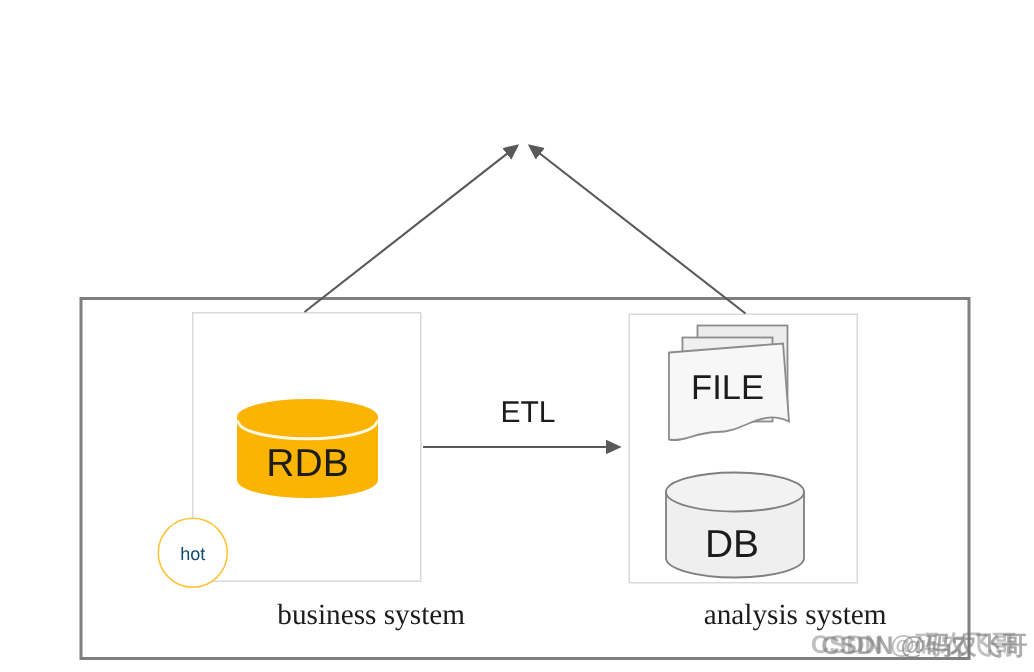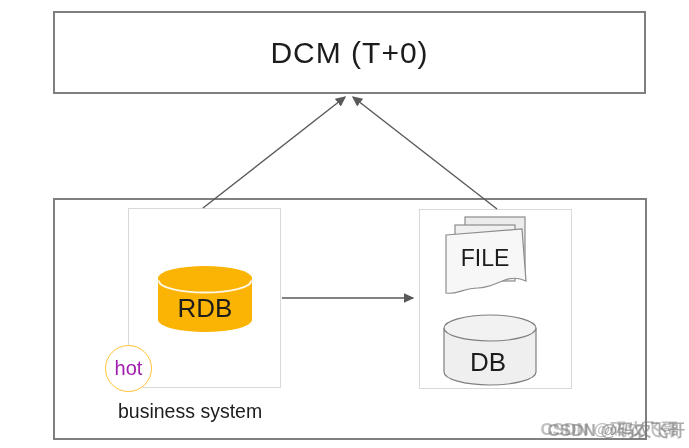--- a/index.html
+++ b/index.html
@@ -12,48 +12,45 @@
   #dcm-box .label{font-size:30px;color:#1c1c1c;letter-spacing:1px;}
 
   #systems-box{left:53px;top:198px;width:594px;height:242px;border:2px solid #7f7f7f;}
 
   .sub-box{position:absolute;background:#ffffff;border:1px solid #d9d9d9;box-sizing:border-box;}
   #business-box{left:128px;top:208px;width:153px;height:180px;}
   #analysis-box{left:419px;top:209px;width:153px;height:180px;}
 
   #connector-layer{position:absolute;left:0;top:0;width:689px;height:448px;pointer-events:none;}
 
-  .caption{position:absolute;font-size:19.5px;color:#1c1c1c;text-align:left;width:192px;}
+  .caption{position:absolute;font-size:19.5px;color:#1c1c1c;text-align:right;width:192px;font-family:Liberation Serif, serif;}
   #business-caption{left:118px;top:400px;}
   #analysis-caption{left:399px;top:400px;}
 
   #etl-label{position:absolute;left:312px;top:264px;width:80px;text-align:center;
              font-size:20px;color:#1c1c1c;}
 
   .badge{position:absolute;width:47px;height:47px;border-radius:50%;background:#ffffff;
-         display:flex;align-items:center;justify-content:center;font-size:20px;color:#a21caf;
+         display:flex;align-items:center;justify-content:center;font-size:12px;color:#0c4a6e;
          box-sizing:border-box;}
   #hot-badge{left:105px;top:345px;border:1.5px solid #FFC233;}
   #cold-badge{left:549px;top:348px;border:2px solid #33BBDF;}
 
   #watermark{position:absolute;right:2px;top:417px;width:170px;height:28px;
              font-size:17px;color:rgba(120,120,120,0.62);white-space:nowrap;font-weight:bold;}
   #watermark span{position:absolute;right:2px;top:2px;}
   #watermark .echo{transform:translate(-7px,-1px);opacity:0.75;}
 
   svg text{font-family:"Liberation Sans", sans-serif;fill:#1c1c1c;}
 </style>
 </head>
 <body>
 
 <div id="canvas">
 
-  <div class="box" id="dcm-box">
-    <span class="label">DCM (T+0)</span>
-  </div>
 
   <div class="box" id="systems-box"></div>
 
   <div class="sub-box" id="business-box"></div>
   <div class="sub-box" id="analysis-box"></div>
 
   <svg id="connector-layer" viewBox="0 0 689 448" xmlns="http://www.w3.org/2000/svg">
     <defs>
       <marker id="arrow-head" markerWidth="9" markerHeight="8" refX="6.5" refY="3.5" orient="auto">
         <path d="M0,0 L7.5,3.5 L0,7 Z" fill="#595959"></path>
@@ -80,22 +77,24 @@
       <text x="485" y="266" text-anchor="middle" font-size="23">FILE</text>
     </g>
 
     <g>
       <path d="M444,328 L444,372 A46,13 0 0 0 536,372 L536,328" fill="#efefef" stroke="#7f7f7f" stroke-width="1.2"></path>
       <ellipse cx="490" cy="328" rx="46" ry="13" fill="#f2f2f2" stroke="#7f7f7f" stroke-width="1.2"></ellipse>
       <text x="488" y="371" text-anchor="middle" font-size="26">DB</text>
     </g>
   </svg>
 
+  <div id="etl-label">ETL</div>
 
   <div class="caption" id="business-caption">business system</div>
+  <div class="caption" id="analysis-caption">analysis system</div>
 
   <div class="badge" id="hot-badge">
     <span>hot</span>
   </div>
 
   <div id="watermark">
     <span class="echo">CSDN @码农飞哥</span>
     <span>CSDN @码农飞哥</span>
   </div>
 

